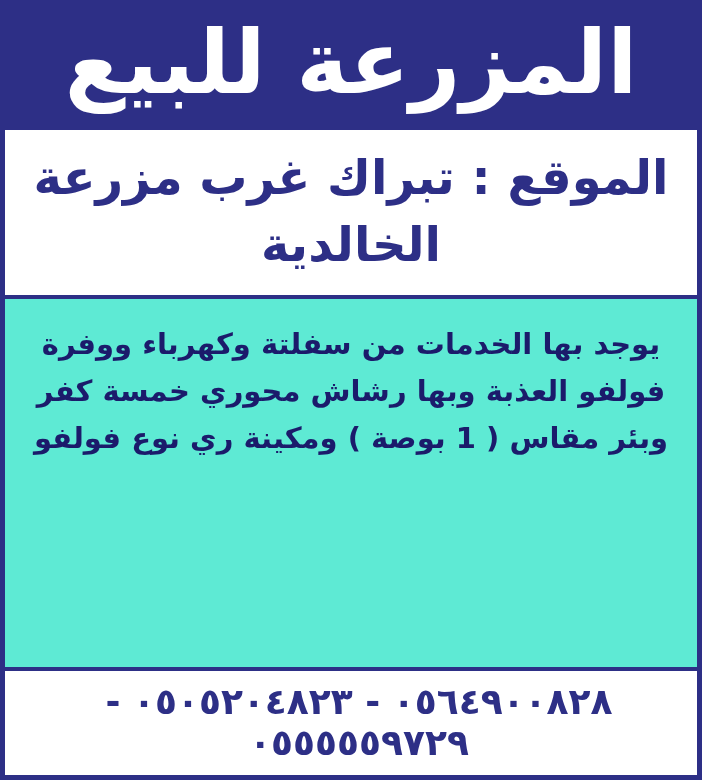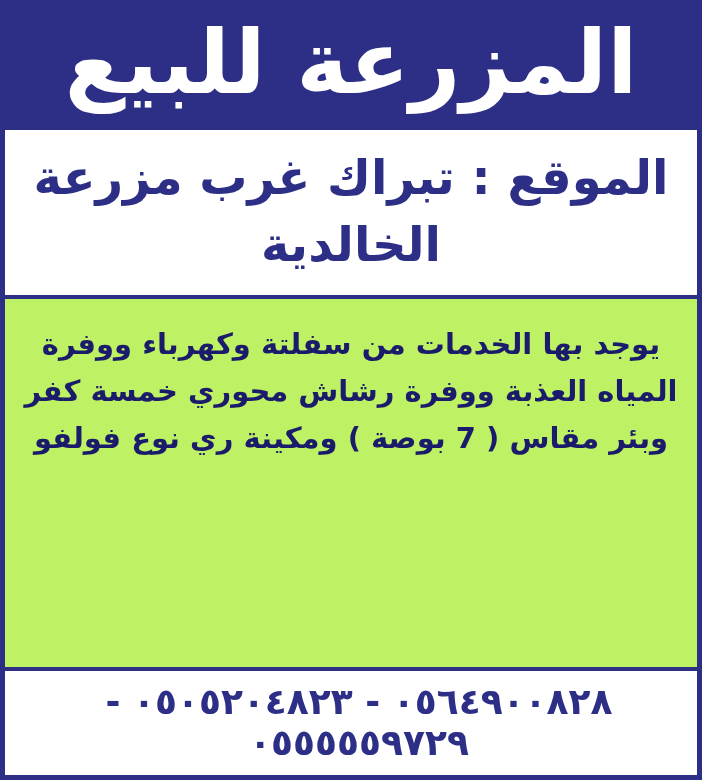--- a/index.html
+++ b/index.html
@@ -61,21 +61,21 @@
     padding: 14px 10px 18px 10px;
     flex: 0 0 auto;
   }
   .location-band .location {
     font-size: 48px;
     font-weight: 700;
     line-height: 1.38;
   }
   
   .body-band {
-    background: #bef264;
+    background: #5eead4;
     color: #1b1b6b;
     text-align: center;
     padding: 22px 14px 14px 14px;
     flex: 1 1 auto;
     display: flex;
     flex-direction: column;
     justify-content: flex-start;
   }
   .body-band .line {
     font-size: 29px;
@@ -110,21 +110,21 @@
     <div class="title">المزرعة للبيع</div>
   </div>
 
 
   <div class="location-band">
     <div class="location">الموقع : تبراك غرب مزرعة الخالدية</div>
   </div>
 
   <div class="body-band">
     <div class="line">يوجد بها الخدمات من سفلتة وكهرباء ووفرة</div>
-    <div class="line">المياه العذبة ووفرة رشاش محوري خمسة كفر</div>
-    <div class="line">وبئر مقاس ( 7 بوصة ) ومكينة ري نوع فولفو</div>
+    <div class="line">فولفو العذبة وبها رشاش محوري خمسة كفر</div>
+    <div class="line">وبئر مقاس ( 1 بوصة ) ومكينة ري نوع فولفو</div>
   </div>
 
   <div class="phone-band">
     <div class="phones">٠٥٦٤٩٠٠٨٢٨ - ٠٥٠٥٢٠٤٨٢٣ - ٠٥٥٥٥٥٩٧٢٩</div>
   </div>
 
 </div>
 
 </body></html>

